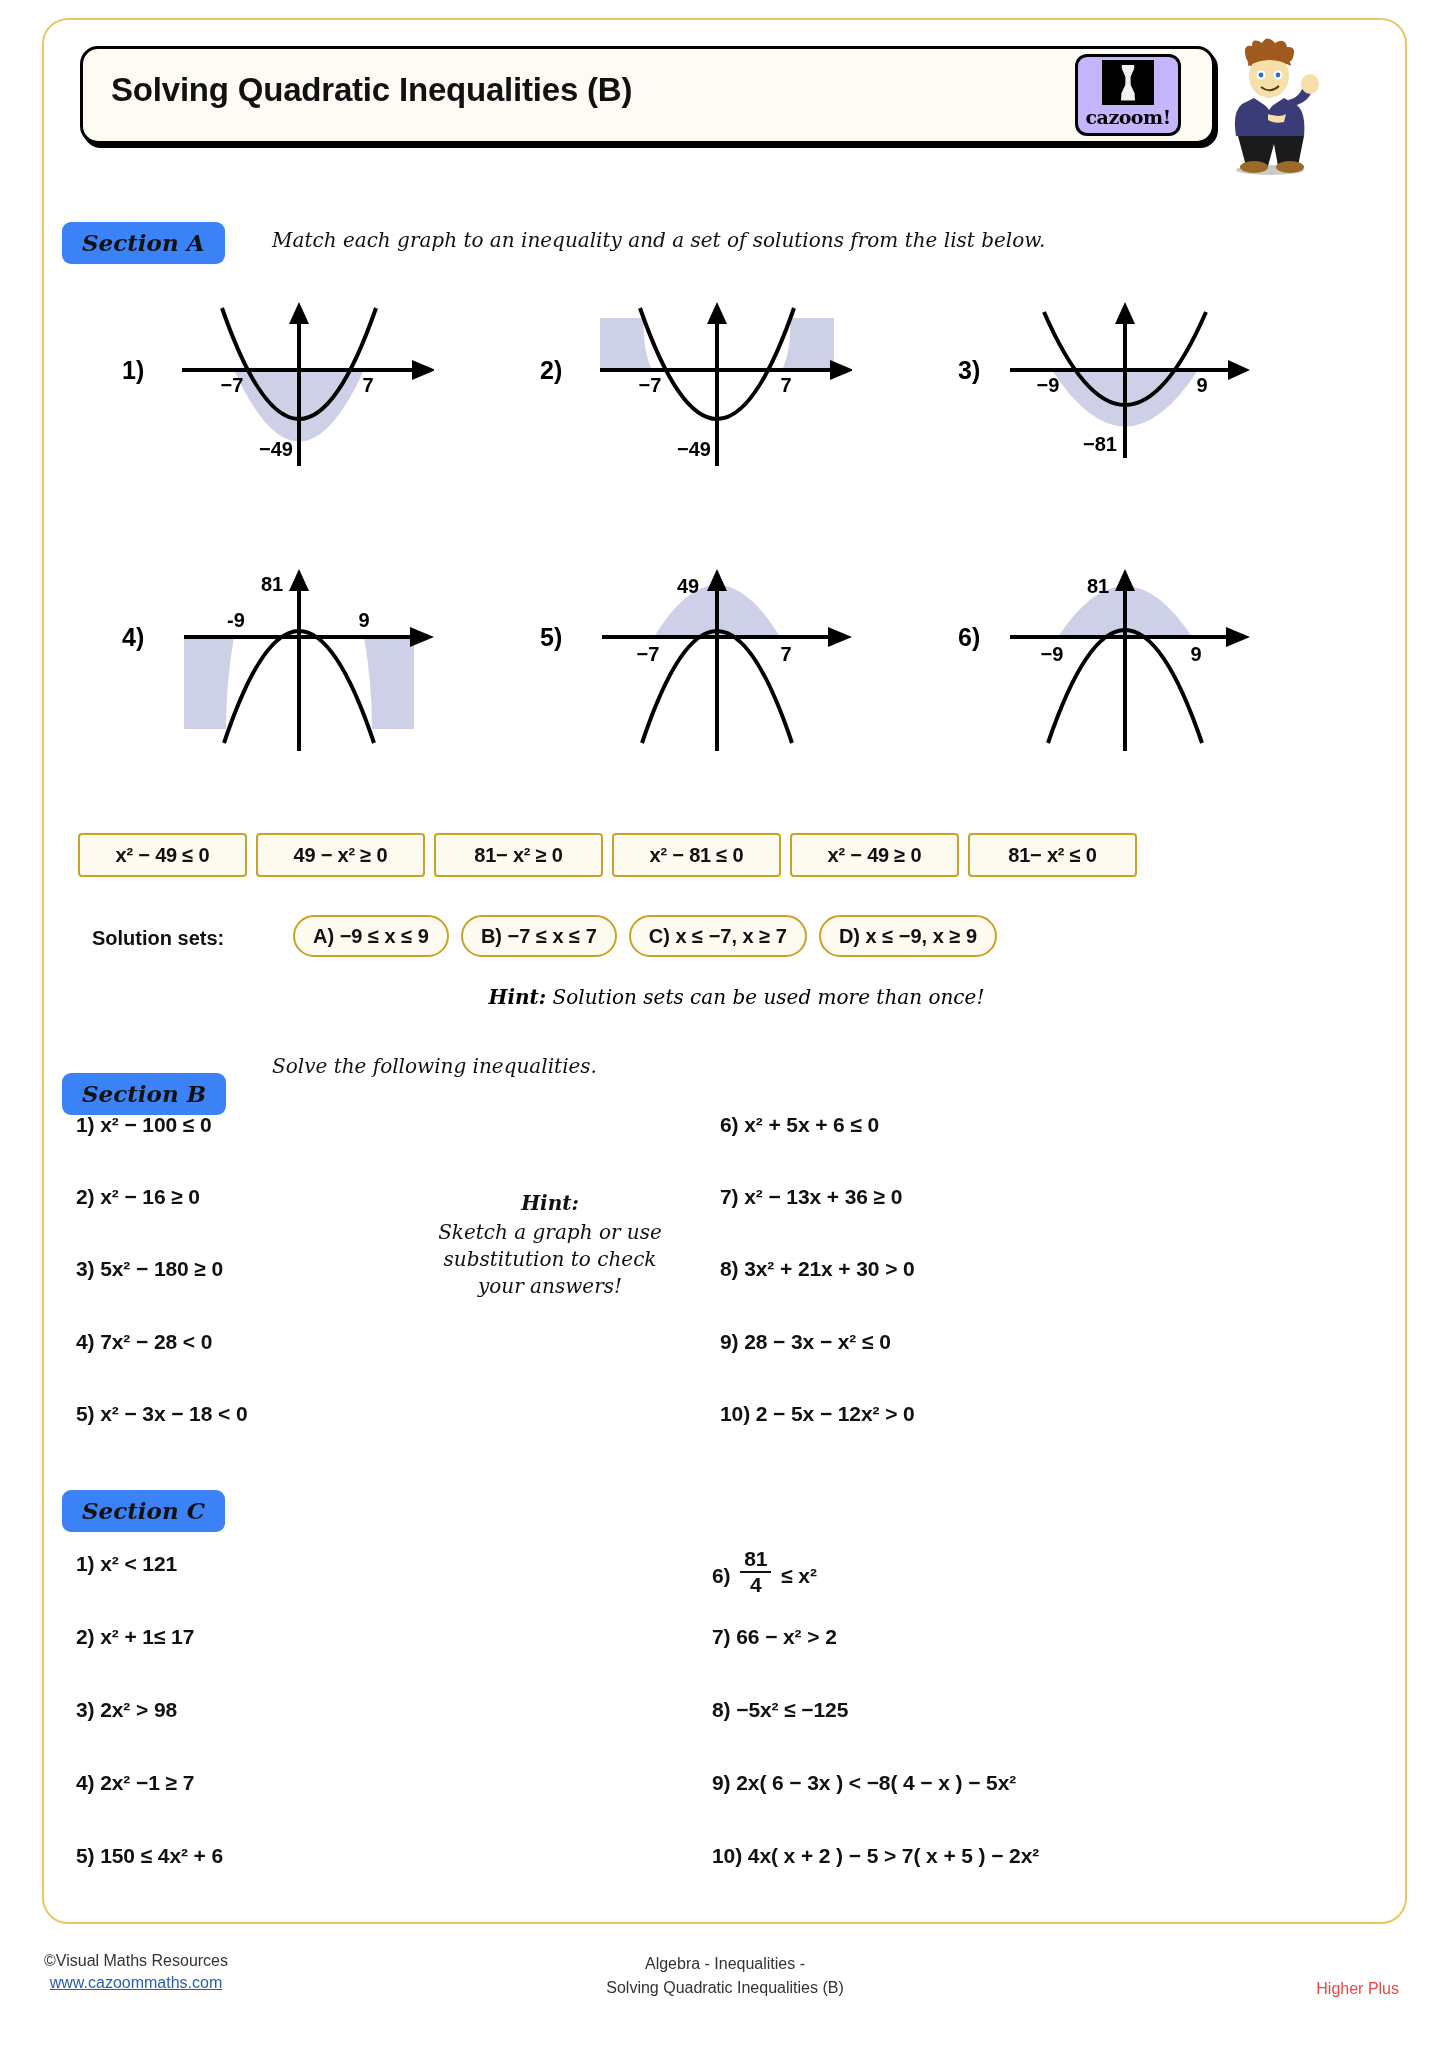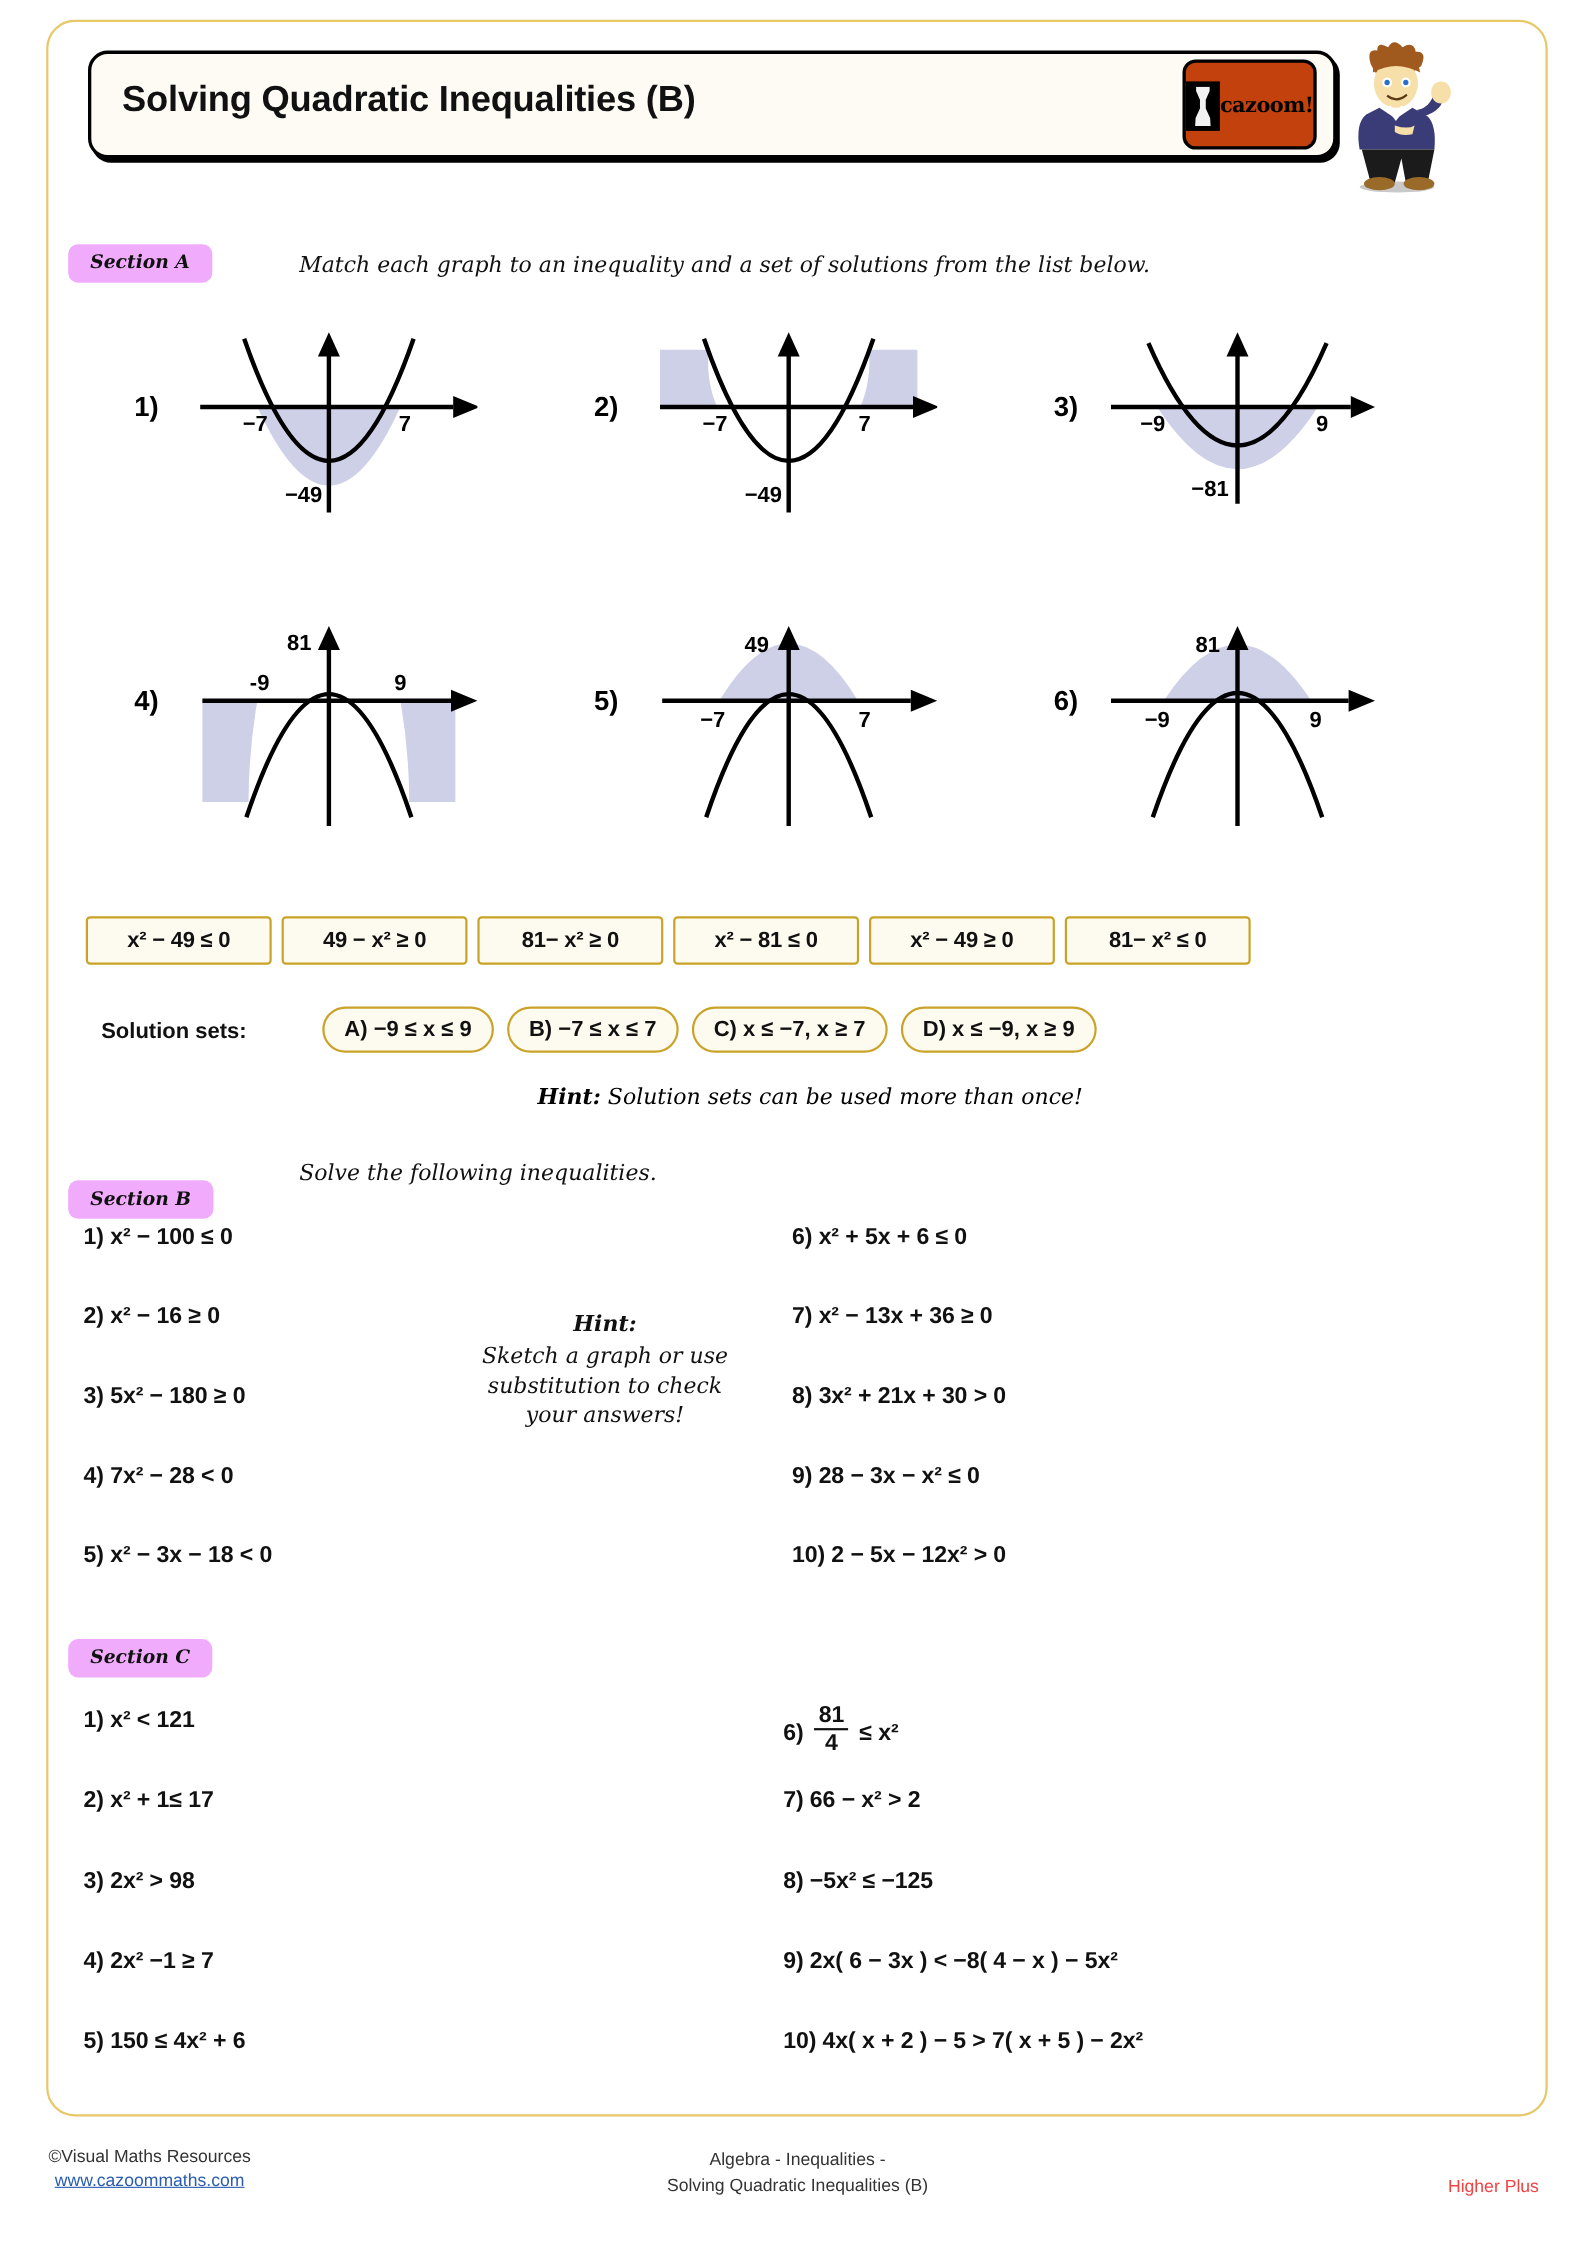--- a/index.html
+++ b/index.html
@@ -37,25 +37,25 @@
     position: absolute;
     left: 28px; top: 22px;
     font-size: 33px; font-weight: bold;
     color: #111;
     letter-spacing: -0.2px;
     font-family: "Liberation Sans", sans-serif;
   }
   .logo-box {
     position: absolute;
     left: 1075px; top: 54px;
-    width: 122px; height: 82px;
+    width: 106px; height: 82px;
     border: 3px solid #000;
     border-radius: 12px;
-    background: #c2410c;
-    display: flex; flex-direction: row;
+    background: #c4b5fd;
+    display: flex; flex-direction: column;
     align-items: center; justify-content: flex-start;
   }
   .logo-mark {
     width: 52px; height: 45px;
     background: #000;
     margin-top: 3px;
     display: flex; align-items: center; justify-content: center;
   }
   .logo-glyph {
     width: 22px; height: 36px;
@@ -66,26 +66,26 @@
     font-size: 19px; font-weight: bold;
     font-family: "DejaVu Serif", serif;
     letter-spacing: -0.5px;
     margin-top: 1px;
   }
   .mascot { position: absolute; left: 1212px; top: 36px; width: 112px; height: 140px; }
 
   
   .sec-pill {
     position: absolute;
-    background: #f0abfc;
+    background: #3b82f6;
     border-radius: 9px;
     padding: 7px 20px 8px 20px;
     font-family: "DejaVu Serif", serif;
     font-weight: bold; font-style: italic;
-    font-size: 17px; color: #111;
+    font-size: 23px; color: #111;
   }
   .sec-desc {
     position: absolute;
     font-family: "DejaVu Serif", serif;
     font-style: italic; font-size: 20px; color: #111;
   }
 
   
   .graph-cell { position: absolute; }
   .graph-num {

